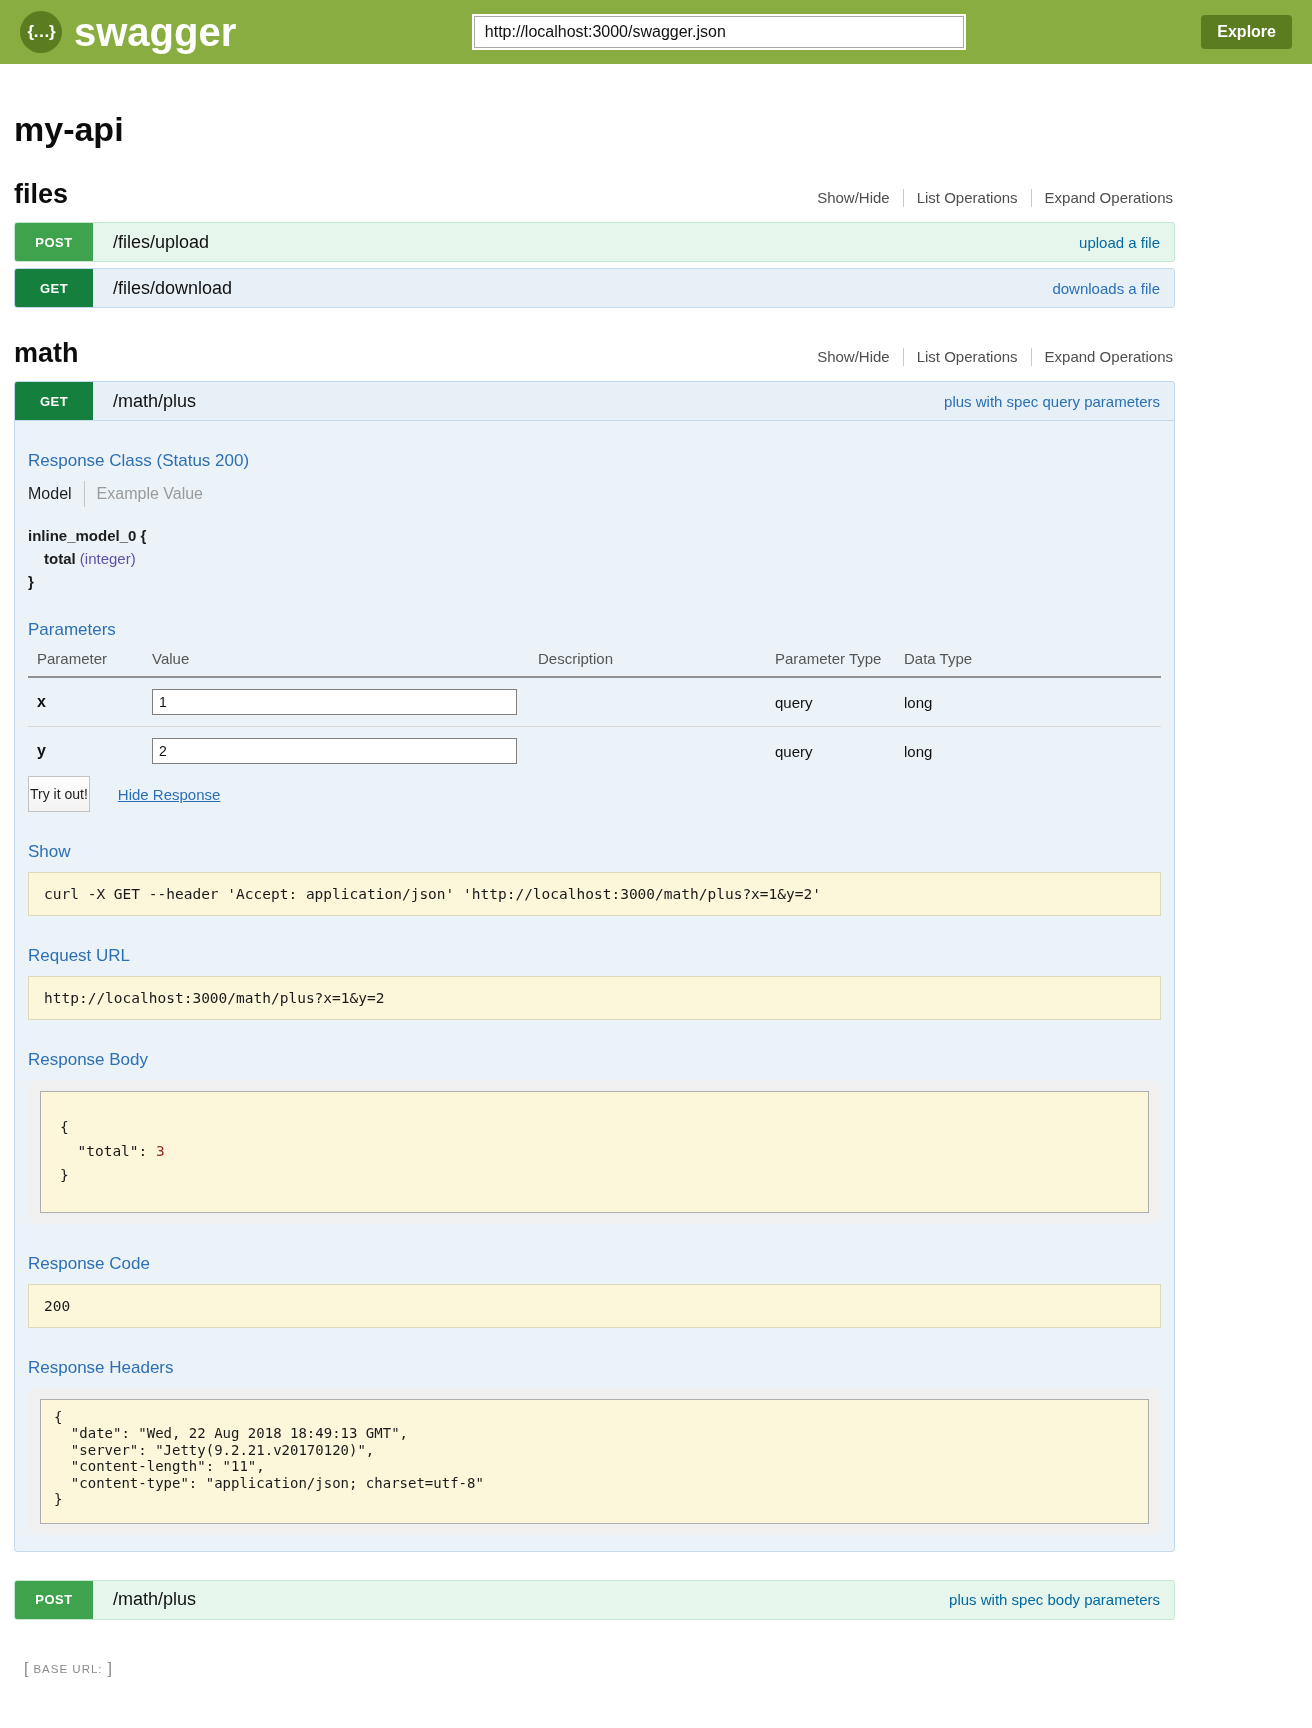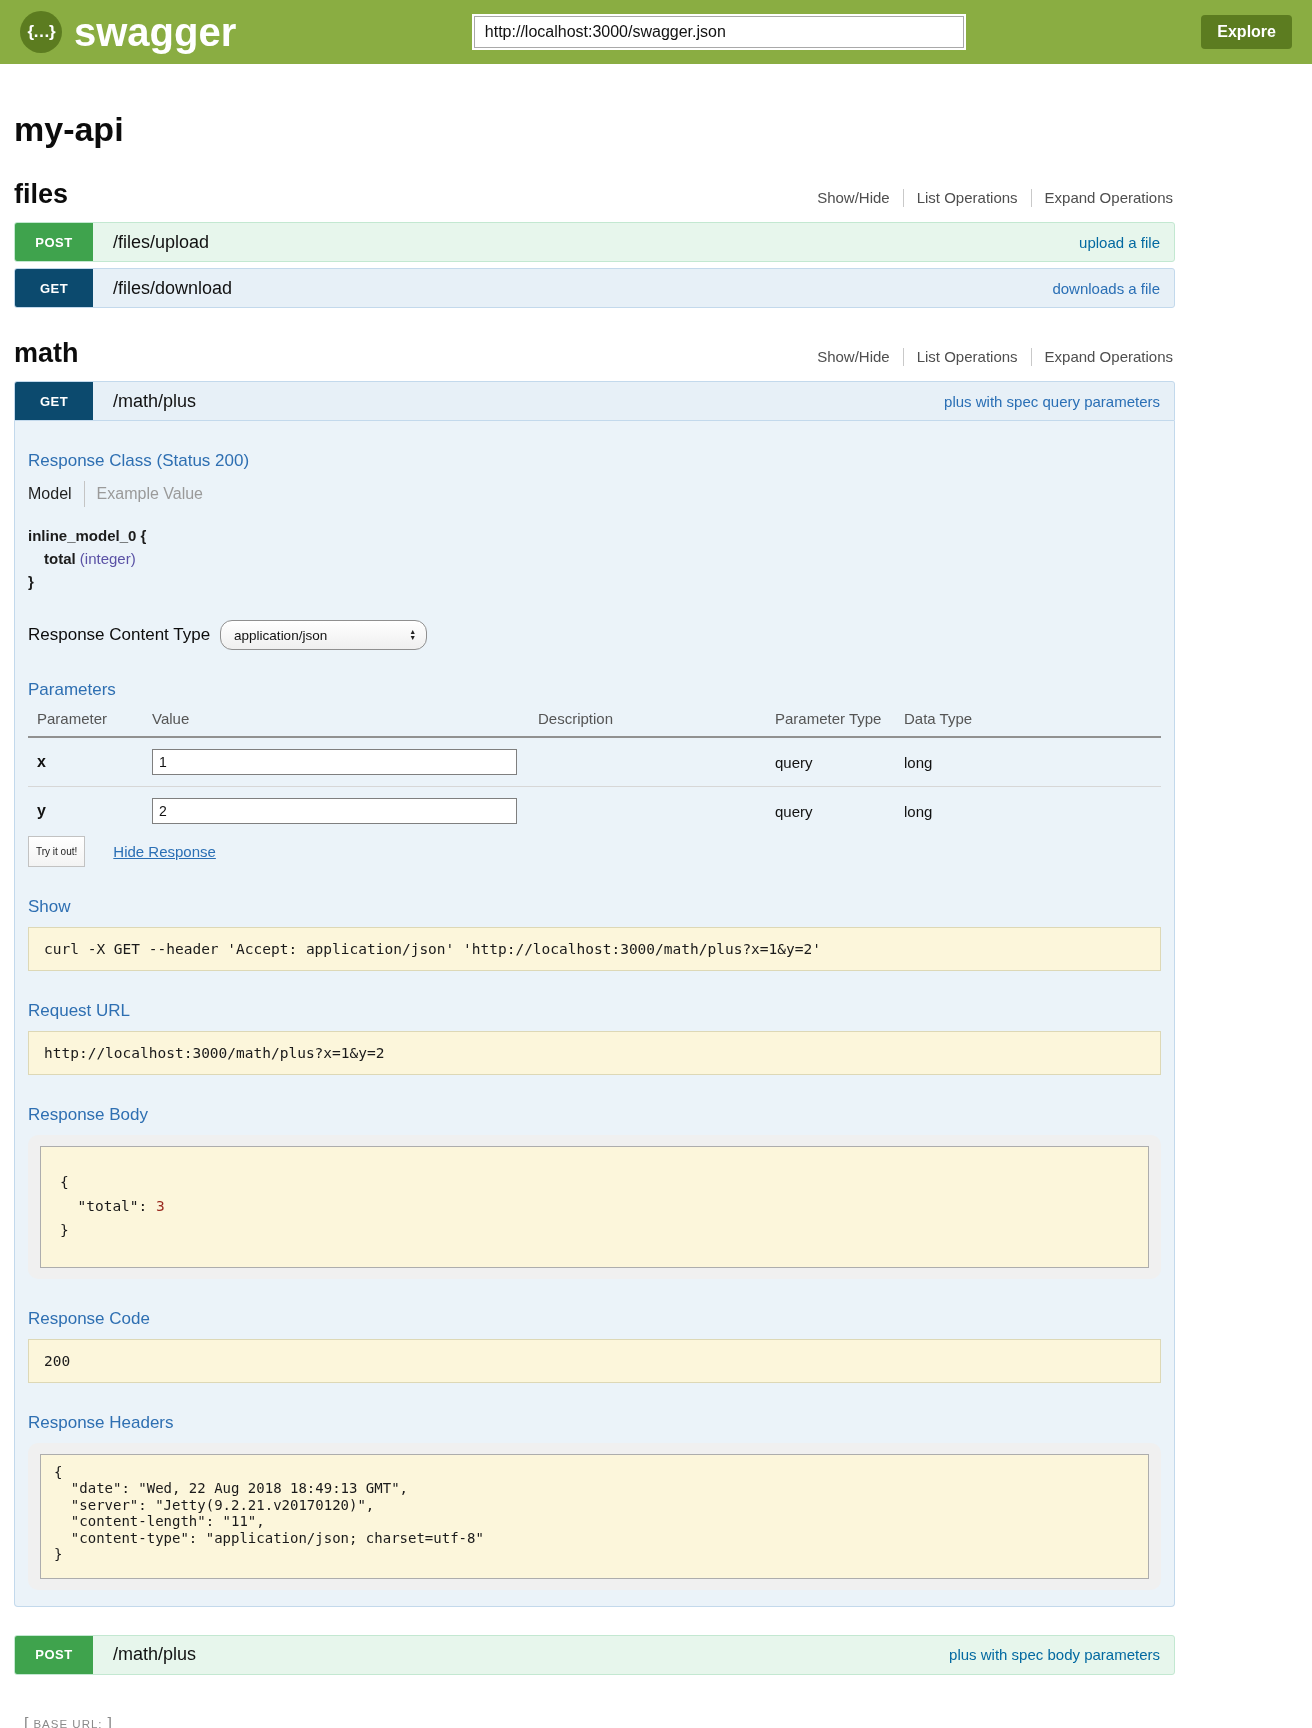--- a/index.html
+++ b/index.html
@@ -43,21 +43,21 @@
   .section-controls .ctl { cursor:pointer; padding:0 13px; }
   .section-controls .ctl:last-child { padding-right:2px; }
   .ctl-sep { width:1px; height:18px; background:#c9c9c9; }
   
   .endpoint { display:flex; align-items:stretch; height:40px; border-radius:3px; overflow:hidden; margin-bottom:6px; border:1px solid; }
   .endpoint.post { background:#e7f6ec; border-color:#c3e8d1; }
   .endpoint.get  { background:#e7f0f7; border-color:#c3d9ec; }
   .endpoint.expanded { border-radius:3px 3px 0 0; margin-bottom:0; }
   .method-badge { width:78px; display:flex; align-items:center; justify-content:center; color:#fff; font-weight:bold; font-size:13px; letter-spacing:0.5px; }
   .post .method-badge { background:#3fa34d; }
-  .get  .method-badge { background:#0c4a6e;text-align:center; }
+  .get  .method-badge { background:#15803d;text-align:center; }
   .ep-path { display:flex; align-items:center; padding-left:20px; font-size:18px; color:#111; cursor:pointer; text-decoration:none; }
   .ep-summary { margin-left:auto; display:flex; align-items:center; padding-right:14px; font-size:15px; cursor:pointer; }
   .post .ep-summary { color:#0369a1; }
   .get  .ep-summary { color:#2a6fb5; }
   
   .op-panel {
     background:#ebf3f9; border:1px solid #c3d9ec; border-top:none;
     border-radius:0 0 4px 4px; padding:30px 13px 16px 13px; margin-bottom:28px;
   }
   .blue-head { color:#2e6fb2; font-size:17px; font-weight:normal; margin:30px 0 10px 0; }
@@ -96,21 +96,21 @@
   .pname { font-weight:bold; font-size:16px; color:#111; }
   .pval-input {
     width:365px; height:26px; border:1px solid #7f7f7f; padding:2px 6px;
     font-size:14px; font-family:"Liberation Sans", sans-serif; color:#111; background:#fff;
   }
   .ptype-txt, .pdtype-txt { color:#111; }
   
   .try-row { display:flex; align-items:center; margin-top:8px; }
   .try-btn {
     background:linear-gradient(#ffffff,#f3f3f3); border:1px solid #c2c2c2;
-    padding:9px 7px; font-size:10px; color:#222; cursor:pointer;
+    padding:9px 1px; font-size:14px; color:#222; cursor:pointer;
     font-family:"Liberation Sans", sans-serif;
   }
   .hide-response { margin-left:28px; color:#2a6fb5; text-decoration:underline; font-size:15px; cursor:pointer; }
   
   pre.code {
     background:#fcf6db; border:1px solid #ddd8b6; margin:0;
     font-family:"DejaVu Sans Mono", monospace; font-size:14.5px; color:#1a1a1a;
     padding:13px 15px; white-space:pre; overflow:hidden;
   }
   .block-outer { background:#f0f0f0; border-radius:10px; padding:11px 12px; }
@@ -190,30 +190,20 @@
 
     <div class="model-sig">
       <div class="line decl">inline_model_0 {</div>
       <div class="line indent">
         <span class="prop">total</span>
         <span class="ptype">(integer)</span>
       </div>
       <div class="line close">}</div>
     </div>
 
-    <div class="rct-row">
-      <span class="rct-label">Response Content Type</span>
-      <div class="select">
-        <span>application/json</span>
-        <span class="sel-arrows">
-            <span>▲</span>
-            <span>▼</span>
-          </span>
-      </div>
-    </div>
 
     <h4 class="blue-head" style="margin-bottom:4px;">Parameters</h4>
     <table class="param-table">
       <thead>
         <tr>
           <th class="col-name">Parameter</th>
           <th class="col-value">Value</th>
           <th class="col-desc">Description</th>
           <th class="col-ptype">Parameter Type</th>
           <th>Data Type</th>

